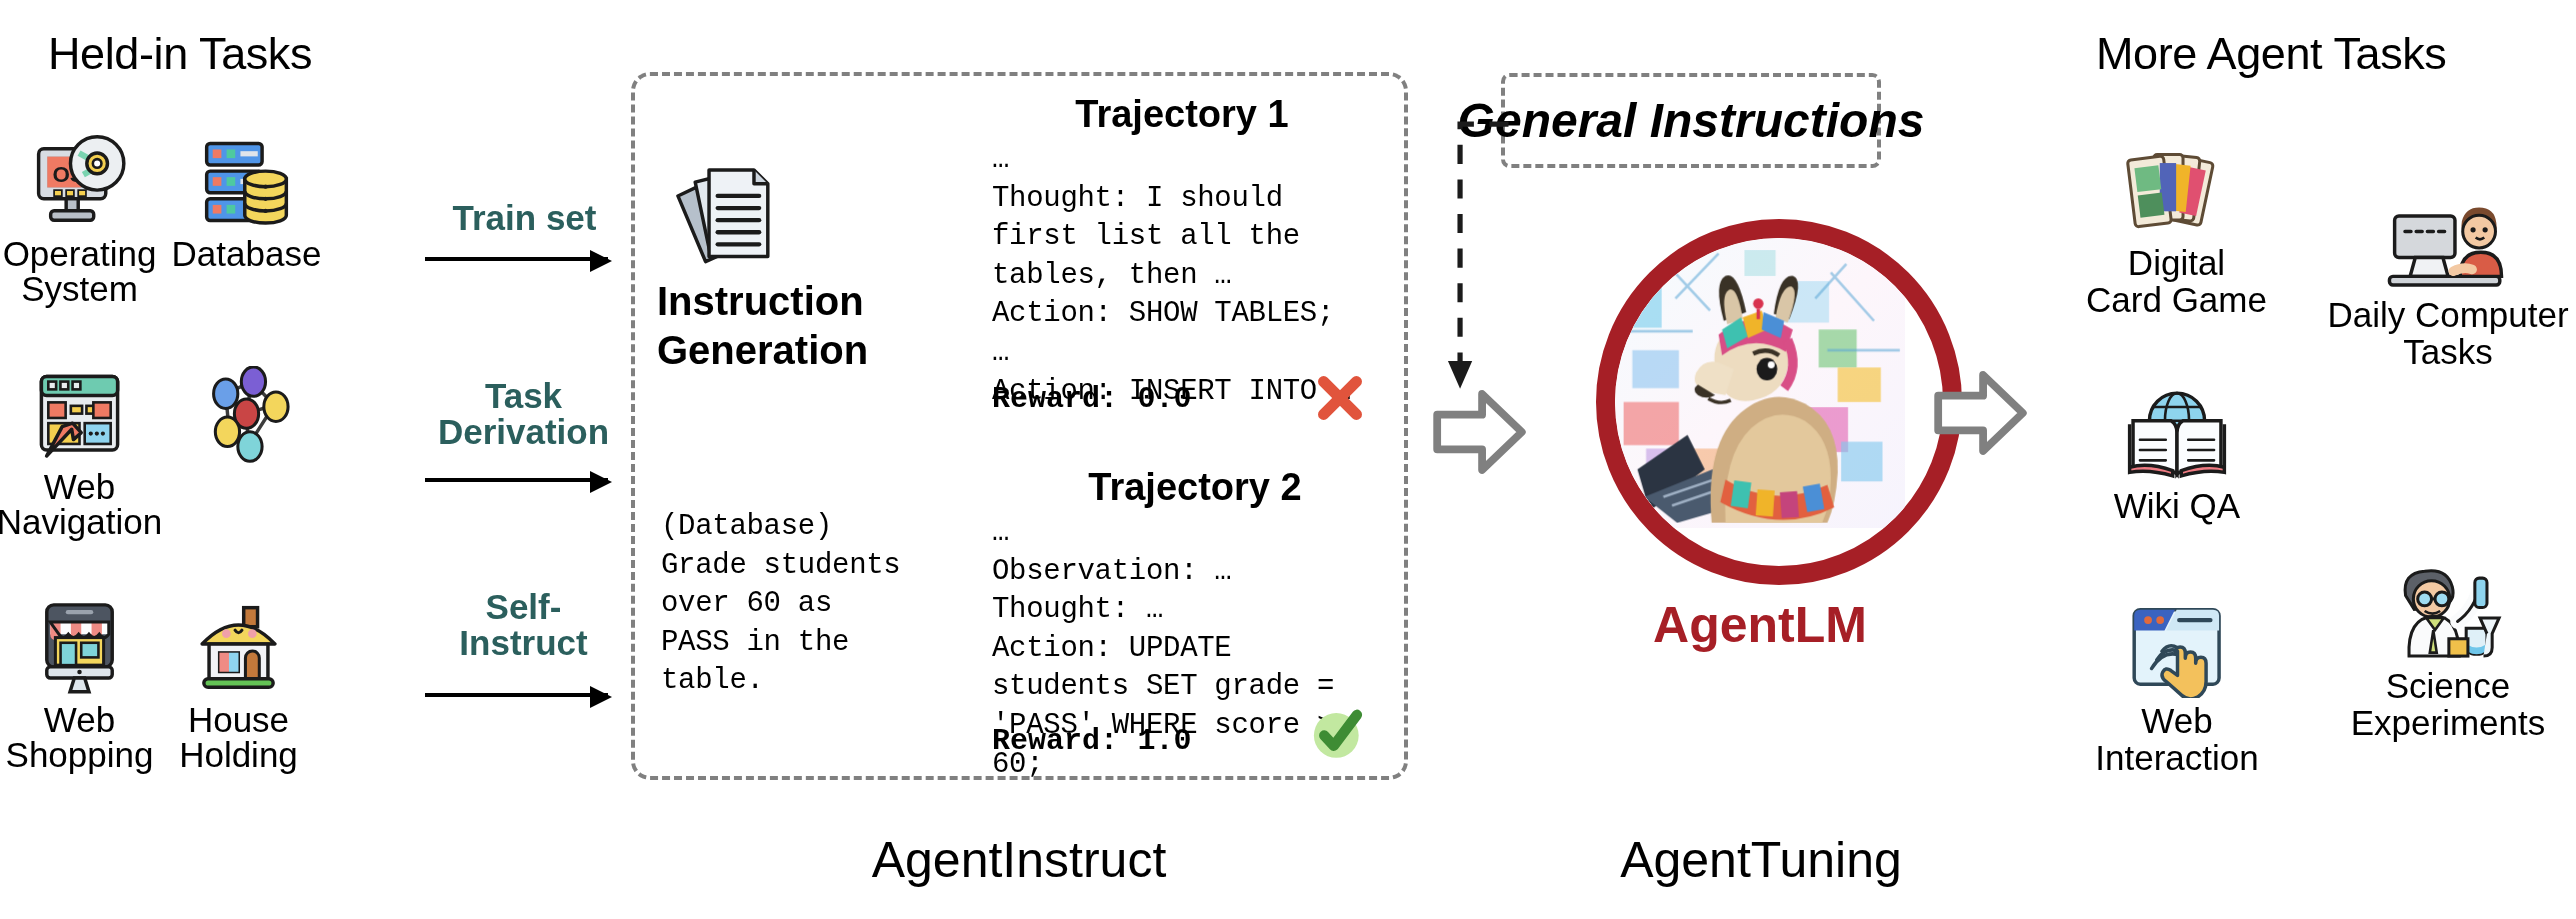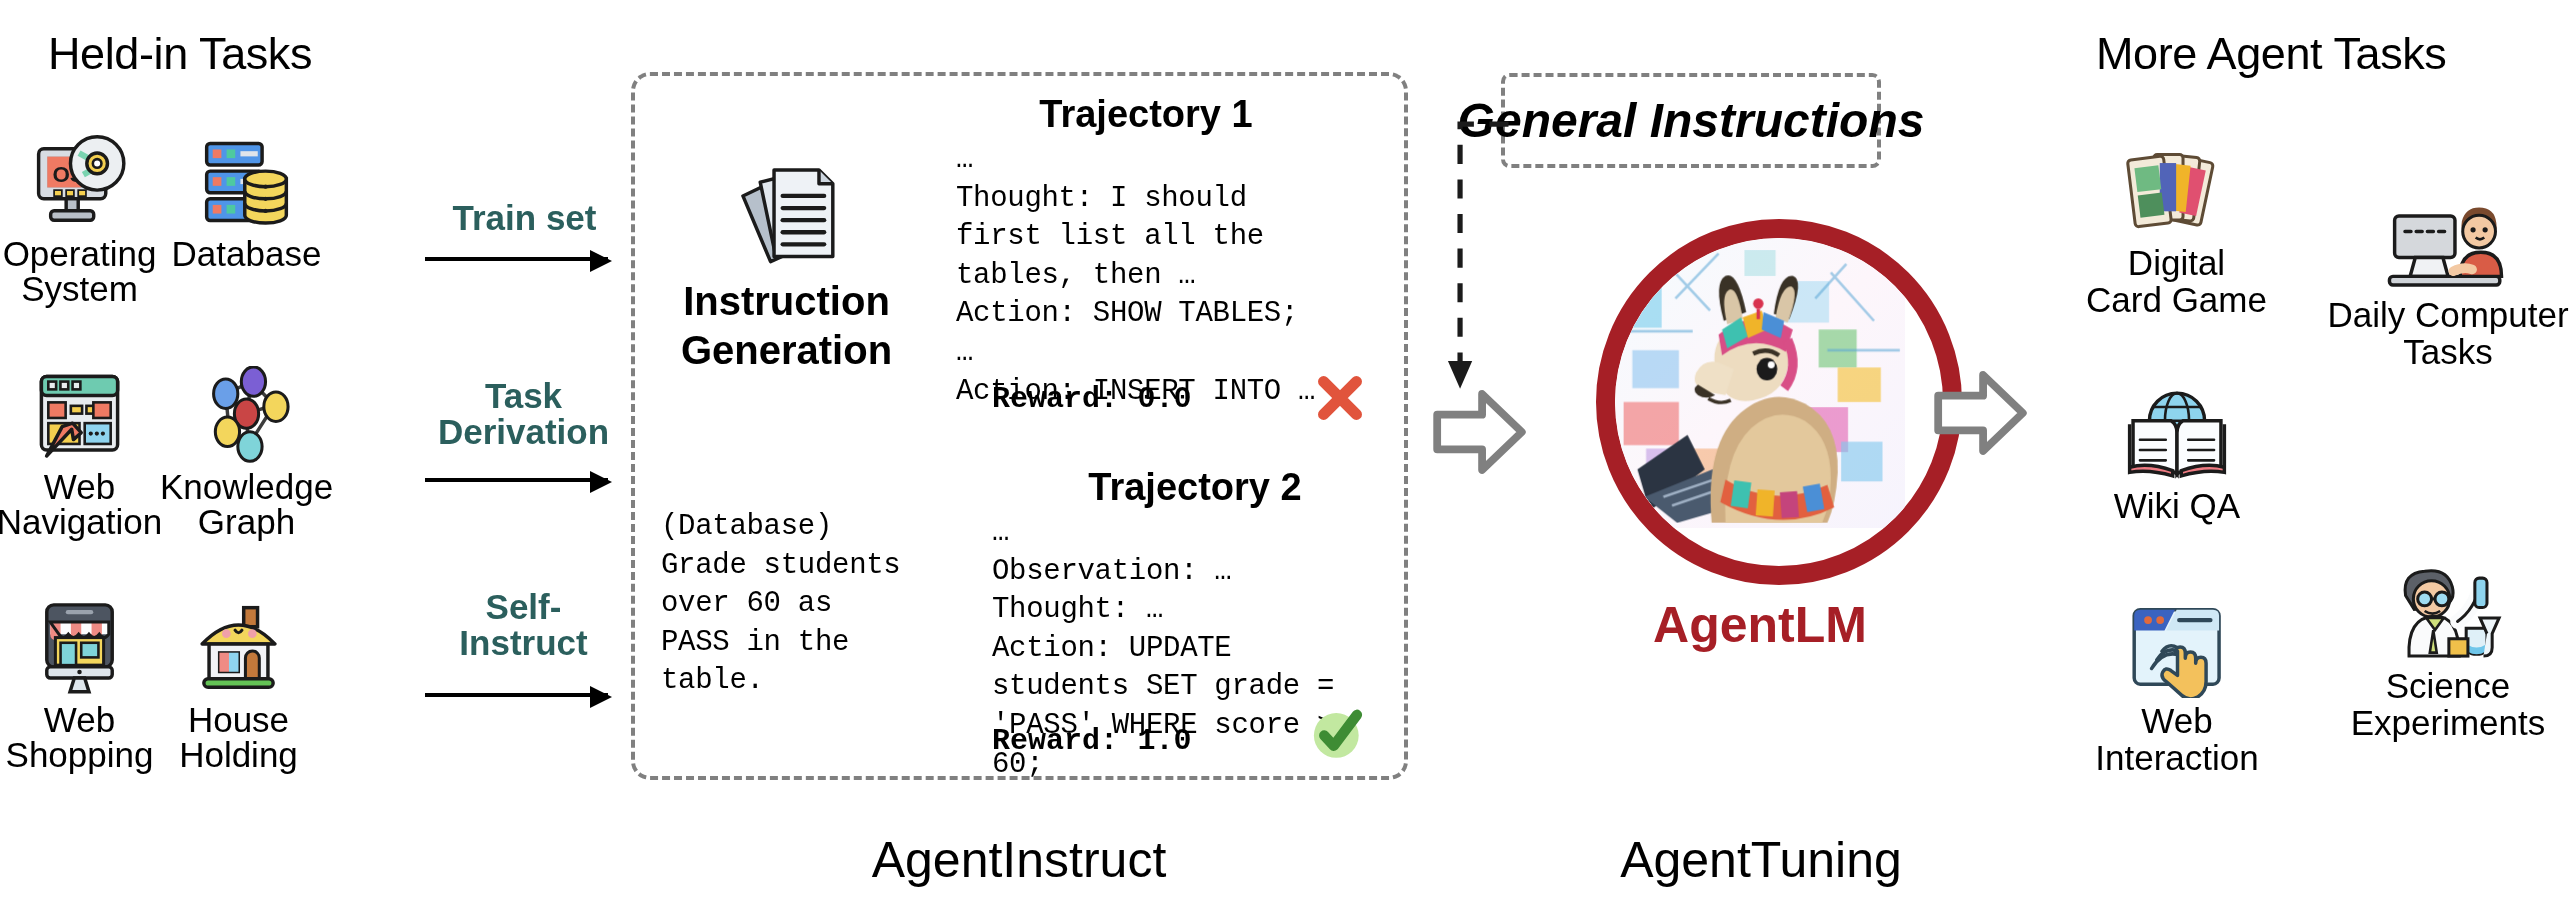--- a/index.html
+++ b/index.html
@@ -157,22 +157,20 @@
       <g stroke="#1b1b1b" stroke-width="3.5">
         <ellipse cx="32" cy="32" rx="14" ry="17" fill="#6a9fe8"></ellipse>
         <ellipse cx="64" cy="18" rx="14" ry="17" fill="#7b5fd4"></ellipse>
         <ellipse cx="56" cy="55" rx="14" ry="17" fill="#c94545"></ellipse>
         <ellipse cx="90" cy="47" rx="14" ry="17" fill="#f3d65c"></ellipse>
         <ellipse cx="34" cy="76" rx="14" ry="17" fill="#f3d65c"></ellipse>
         <ellipse cx="60" cy="93" rx="14" ry="17" fill="#7fd4d9"></ellipse>
       </g>
     </svg>
   </div>
-  <div class="cap">Knowledge
-Graph</div>
 </div>
 
 <div class="task" style="left:-7px;top:596px;">
   <div class="glyph">
     <svg width="97" height="99" viewBox="0 0 112 115">
       <rect x="18" y="8" width="76" height="72" rx="8" fill="#4d5561" stroke="#1b1b1b" stroke-width="4"></rect>
       <rect x="40" y="14" width="32" height="5" rx="2.5" fill="#9aa2ad"></rect>
       <path d="M22 28 h68 v14 h-68 z" fill="#fdfdfd"></path>
       <g>
         <path d="M22 28 h12 v14 a6 7 0 0 1 -12 0 z" fill="#ef8b84"></path>
@@ -218,21 +216,21 @@
 <div class="arrow-label" style="left:420px;top:378px;width:207px;">Task
 Derivation</div>
 <div class="thin-arrow" style="left:425px;top:478px;width:183px;"></div>
 
 <div class="arrow-label" style="left:420px;top:589px;width:207px;">Self-
 Instruct</div>
 <div class="thin-arrow" style="left:425px;top:693px;width:183px;"></div>
 
 <div class="dashed" style="left:631px;top:72px;width:777px;height:708px;"></div>
 
-<div class="abs" style="left:657px;top:151px;width:259px;text-align:center;">
+<div class="abs" style="left:657px;top:151px;width:259px;text-align:left;">
   <div style="height:121px;">
     <svg width="130" height="121" viewBox="0 0 150 140">
       <g stroke="#1b1b1b" stroke-width="4" stroke-linejoin="round">
         <path d="M24 52 L62 34 L96 110 L56 128 Z" fill="#b6c0cb"></path>
         <path d="M44 36 L84 26 L104 112 L62 122 Z" fill="#e2e8ee"></path>
         <path d="M60 22 H112 L128 38 V122 H60 Z" fill="#eef2f6"></path>
         <path d="M112 22 V38 H128" fill="#cdd6df"></path>
       </g>
       <g stroke="#1b1b1b" stroke-width="5" stroke-linecap="round">
         <path d="M70 52 H118"></path>
@@ -246,21 +244,21 @@
   <div style="font-size:40px;font-weight:bold;line-height:1.22;white-space:pre-line;margin-top:5.2px;">Instruction
 Generation</div>
 </div>
 
 <div class="abs mono" style="left:661px;top:508px;width:285px;">(Database)
 Grade students
 over 60 as
 PASS in the
 table.</div>
 
-<div class="abs" style="left:956px;top:93px;width:380px;">
+<div class="abs" style="left:992px;top:93px;width:380px;">
   <div class="traj-title">Trajectory 1</div>
   <div class="mono" style="margin-top:5.2px;">…
 Thought: I should
 first list all the
 tables, then …
 Action: SHOW TABLES;
 …
 Action: INSERT INTO …</div>
 </div>
 <div class="abs" style="left:992px;top:382px;">

